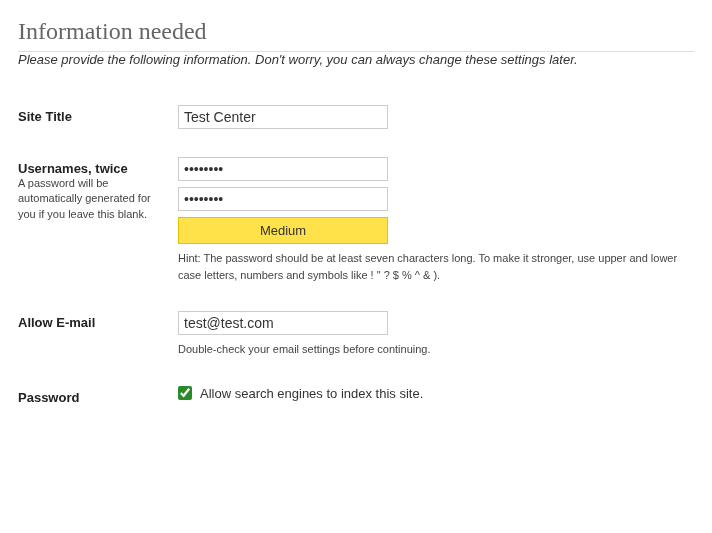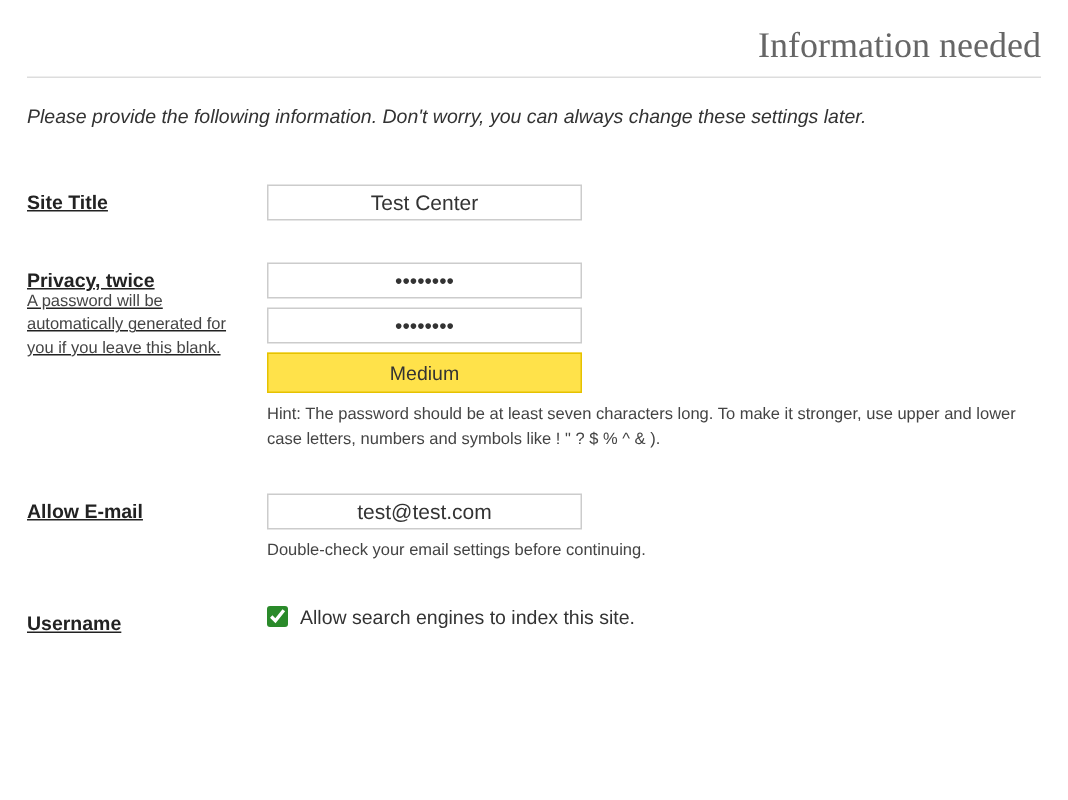--- a/index.html
+++ b/index.html
@@ -11,22 +11,20 @@
       width: 712px;
       background: #fff;
     }
     h1 {
       font-family: Georgia, serif;
       font-weight: normal;
       font-size: 24px;
       color: #666;
       padding-bottom: 6px;
       border-bottom: 1px solid #ddd;
-      margin-bottom: 18px;
-      text-align: right;
     }
     .intro {
       font-family: Arial, Helvetica, sans-serif;
       font-size: 13px;
       color: #333;
       margin-bottom: 28px;
       font-style: italic;
     }
     .form-table {
       width: 100%;
@@ -36,40 +34,38 @@
       vertical-align: top;
       padding: 10px 0 18px 0;
     }
     .label-col {
       width: 160px;
       font-family: Arial, Helvetica, sans-serif;
       font-weight: bold;
       font-size: 13px;
       color: #222;
       padding-top: 14px !important;
-      text-decoration: underline;
     }
     .label-hint {
       font-family: Arial, Helvetica, sans-serif;
       font-weight: normal;
       font-size: 11px;
       color: #444;
       margin-top: 0;
       line-height: 1.4;
       padding-right: 10px;
     }
     input[type="text"], input[type="password"] {
       font-family: Arial, Helvetica, sans-serif;
       font-size: 14px;
       padding: 3px 5px;
       border: 1px solid #ccc;
       width: 210px;
       background: #fff;
       color: #333;
-      text-align: center;
     }
     .description {
       font-family: Arial, Helvetica, sans-serif;
       font-size: 11px;
       color: #444;
       margin-top: 6px;
       line-height: 1.5;
       max-width: 500px;
     }
     .password-row input { margin-bottom: 6px; display: block; }
@@ -111,42 +107,42 @@
       <tr>
     <td class="label-col">
       <span>Site Title</span>
     </td>
     <td>
       <input type="text" value="Test Center" style="">
     </td>
   </tr>
   <tr>
     <td class="label-col">
-      <span>Privacy, twice</span>
+      <span>Usernames, twice</span>
       <div class="label-hint">A password will be automatically generated for you if you leave this blank.</div>
     </td>
     <td class="password-row">
       <input type="password" value="••••••••" style="">
       <input type="password" value="••••••••" style="">
       <div class="strength-meter">Medium</div>
       <div class="description">Hint: The password should be at least seven characters long. To make it stronger, use upper and lower case letters, numbers and symbols like ! " ? $ % ^ &amp; ).</div>
     </td>
   </tr>
   <tr>
     <td class="label-col">
       <span>Allow E-mail</span>
     </td>
     <td>
       <input type="text" value="test@test.com" style="">
       <div class="description">Double-check your email settings before continuing.</div>
     </td>
   </tr>
   <tr>
     <td class="label-col">
-      <span>Username</span>
+      <span>Password</span>
     </td>
     <td>
       <div class="checkbox-row">
         <input type="checkbox" checked="" style="">
         <span>Allow search engines to index this site.</span>
       </div>
     </td>
   </tr>
 </tbody>
   </table>

